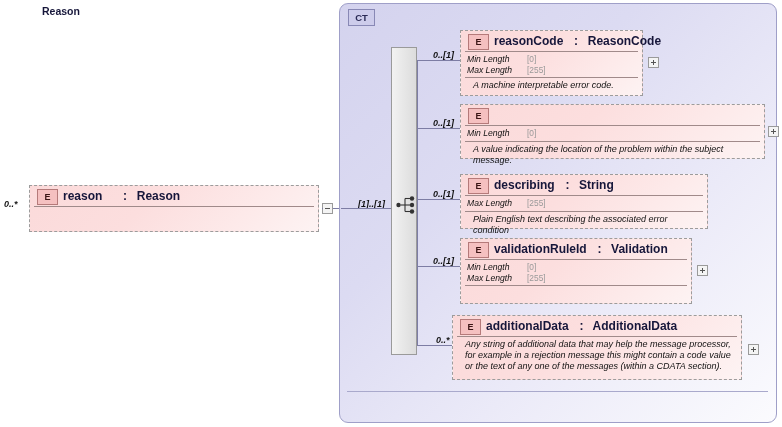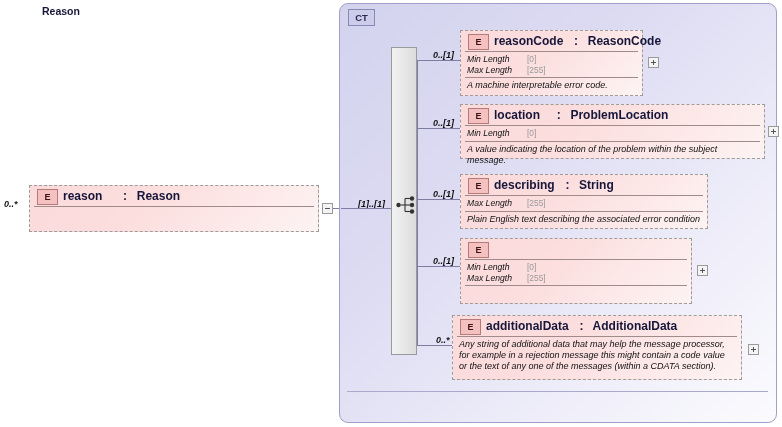--- a/index.html
+++ b/index.html
@@ -165,21 +165,21 @@
     display: inline-block;
     width: 60px;
     font-style: italic;
     color: #111;
   }
   .facet-value {
     color: #9a9a9a;
     font-size: 8.4px;
   }
   .el-desc {
-    padding: 2px 6px 3px 6px;
+    padding: 2px 6px 3px 12px;
     font-size: 9px;
     font-style: italic;
     color: #111;
     line-height: 11px;
   }
 
   
   .toggle {
     position: absolute;
     width: 11px;
@@ -283,27 +283,20 @@
     <div class="el-desc">A machine interpretable error code.</div>
   </div>
   <div class="toggle plus" style="left:648px; top:57px;"></div>
 
   <div class="hline" style="left:417px; top:128px; width:43px;"></div>
   <div class="card" style="left:433px; top:118px;">0..[1]</div>
 
   <div class="el-box" style="left:460px; top:104px; width:305px; height:55px;">
     <div class="el-head">
       <div class="el-badge">E</div>
-      <div class="el-name">
-        <span>location</span>
-        <span style="display:inline-block;width:10px;"></span>
-        <span>:</span>
-        <span style="display:inline-block;width:3px;"></span>
-        <span>ProblemLocation</span>
-      </div>
     </div>
     <div class="el-rule"></div>
     <div class="el-facets">
       <div class="facet-row">
         <span class="facet-label">Min Length</span><span class="facet-value">[0]</span>
       </div>
     </div>
     <div class="el-rule"></div>
     <div class="el-desc">A value indicating the location of the problem within the subject message.</div>
   </div>
@@ -332,20 +325,27 @@
     <div class="el-rule"></div>
     <div class="el-desc">Plain English text describing the associated error condition</div>
   </div>
 
   <div class="hline" style="left:417px; top:266px; width:43px;"></div>
   <div class="card" style="left:433px; top:256px;">0..[1]</div>
 
   <div class="el-box" style="left:460px; top:238px; width:232px; height:66px;">
     <div class="el-head">
       <div class="el-badge">E</div>
+      <div class="el-name">
+        <span>validationRuleId</span>
+        <span style="display:inline-block;width:4px;"></span>
+        <span>:</span>
+        <span style="display:inline-block;width:3px;"></span>
+        <span>Validation</span>
+      </div>
     </div>
     <div class="el-rule"></div>
     <div class="el-facets">
       <div class="facet-row">
         <span class="facet-label">Min Length</span><span class="facet-value">[0]</span>
       </div>
       <div class="facet-row">
         <span class="facet-label">Max Length</span><span class="facet-value">[255]</span>
       </div>
     </div>

